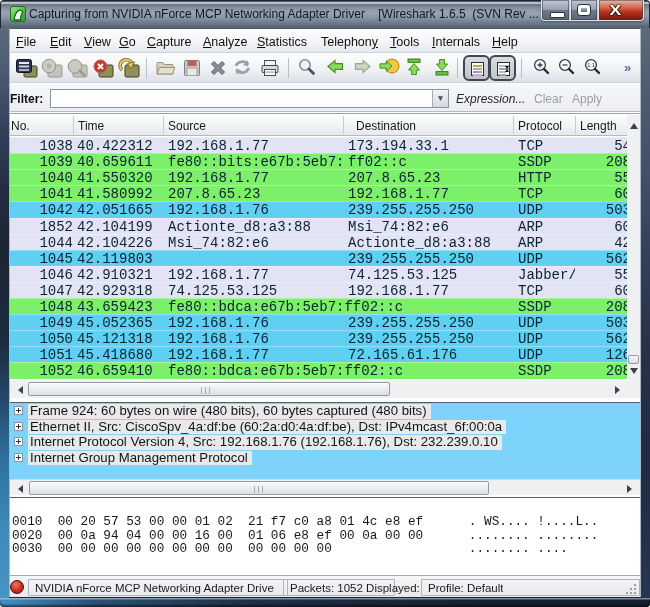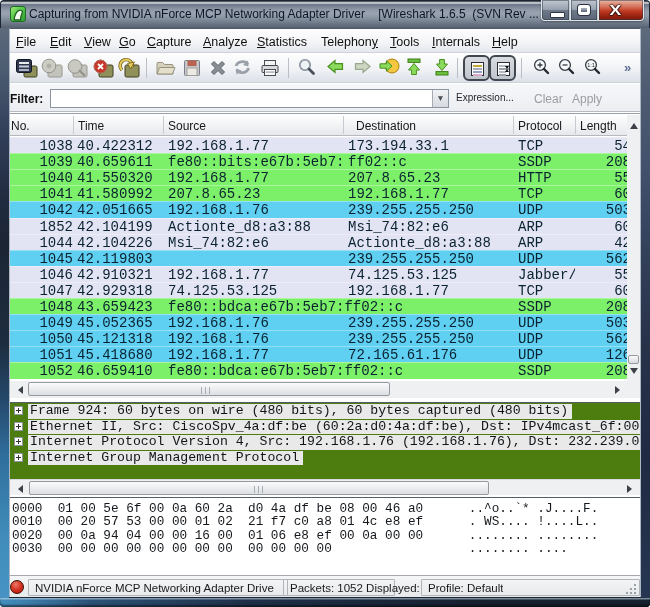--- a/index.html
+++ b/index.html
@@ -49,21 +49,21 @@
   background:linear-gradient(#fefefe 0%, #f0f2f5 55%, #dce0e8 100%);
   border-bottom:1px solid #cdd2da;}
 .tsep { position:absolute; top:4px; width:1px; height:20px; background:#b9bec7; }
 
 #filterbar { position:absolute; left:0; top:55px; width:630px; height:28px;
   background:linear-gradient(#f6f7f9 0%, #eceef2 100%);
   border-bottom:1px solid #b6bac2;}
 #filterlbl { position:absolute; left:0px; top:8px; font-size:12px; color:#101010; font-weight:bold;}
 #filterbox { position:absolute; left:40px; top:5px; width:399px; height:19px; background:#fff; border:1px solid #8a93a0; }
 #filterdrop { position:absolute; right:0px; top:0px; width:16px; height:17px; background:linear-gradient(#f2f3f5,#d5d9df); border-left:1px solid #a6acb5; color:#4a4e54; font-size:8.5px; text-align:center; line-height:17px;}
-#fexpr { position:absolute; left:446px; top:8px; font-size:10px; color:#26282c;}
+#fexpr { position:absolute; left:446px; top:8px; font-size:12px; color:#26282c;font-style:italic;}
 #fclear { position:absolute; left:524px; top:8px; font-size:12px; color:#9a9da2;}
 #fapply { position:absolute; left:562px; top:8px; font-size:12px; color:#9a9da2;}
 
 #plist { position:absolute; left:0; top:84px; width:630px; height:287px; background:#fff; border-top:1px solid #9aa0aa;}
 #phead { position:absolute; left:0; top:0; width:617px; height:22px;
   background:linear-gradient(#ffffff 0%, #f2f3f5 55%, #e6e8ec 100%);
   border-bottom:1px solid #b4b8bf; font-size:12px; color:#17181a;}
 #phead span { position:absolute; top:5px; }
 .hsep { position:absolute; top:2px; width:1px; height:18px; background:#c8ccd2;}
 #rows { position:absolute; left:0; top:23px; width:617px; height:242px; overflow:hidden;
@@ -84,22 +84,22 @@
 #vthumb { position:absolute; left:1px; top:240px; width:11px; height:9px;
   background:linear-gradient(#fafbfb,#d9dce0); border:1px solid #959aa1; border-radius:2px;}
 .arr { position:absolute; width:0; height:0; }
 
 #hscroll1 { position:absolute; left:0; top:267px; width:617px; height:17px; background:#eef0f2;}
 #corner1 { position:absolute; left:617px; top:267px; width:13px; height:17px; background:#eef0f2;}
 .hthumb { position:absolute; top:1px; height:14px;
   background:linear-gradient(#fbfbfc,#dcdfe3); border:1px solid #959aa1; border-radius:2px;}
 .grip { position:absolute; top:4px; width:1px; height:7px; background:#a8adb4;}
 
-#dpane { position:absolute; left:0; top:373px; width:630px; height:77px; background:#4d7c0f; border-top:1px solid #555d68; overflow:hidden;
-  font-family:Liberation Mono, monospace; font-size:13.2px; color:#101418;}
+#dpane { position:absolute; left:0; top:373px; width:630px; height:77px; background:#7dd3fc; border-top:1px solid #555d68; overflow:hidden;
+  font-family:Liberation Sans, sans-serif; font-size:13.2px; color:#101418;}
 .dline { position:absolute; left:18px; white-space:pre; height:14.5px; line-height:14.5px; background:#e9e9e9; padding:0 4px 0 2px;}
 .expander { position:absolute; left:4px; width:9px; height:9px; background:#fdfdfd; border:1px solid #8e949c; }
 .expander::before { content:""; position:absolute; left:1px; top:3px; width:5px; height:1px; background:#333;}
 .expander::after { content:""; position:absolute; left:3px; top:1px; width:1px; height:5px; background:#333;}
 #hscroll2 { position:absolute; left:0; top:450px; width:630px; height:16px; background:#eef0f2; border-top:1px solid #d6dade;}
 
 #hpane { position:absolute; left:0; top:468px; width:630px; height:78px; background:#fff; border-top:1px solid #555d68; overflow:hidden;
   font-family:"Liberation Mono", monospace; font-size:12.7px; color:#14181c;}
 .hline { position:absolute; left:2px; white-space:pre;}
 
@@ -468,21 +468,20 @@
       <div class="arr" style="left:8px; top:5px; border-top:4px solid transparent; border-bottom:4px solid transparent; border-right:5px solid #3c4148;"></div>
       <div class="hthumb" style="left:19px; width:460px;">
         <div class="grip" style="left:224px"></div>
           <div class="grip" style="left:228px"></div>
           <div class="grip" style="left:232px"></div>
       </div>
       <div class="arr" style="right:8px; top:5px; border-top:4px solid transparent; border-bottom:4px solid transparent; border-left:5px solid #3c4148;"></div>
     </div>
 
     <div id="hpane">
-      <div class="hline" style="top:2.5px">0000&nbsp;&nbsp;01 00 5e 6f 00 0a 60 2a&nbsp;&nbsp;d0 4a df be 08 00 46 a0&nbsp;&nbsp;&nbsp;&nbsp;&nbsp;&nbsp;..^o..`* .J....F.</div>
       <div class="hline" style="top:16.1px">0010&nbsp;&nbsp;00 20 57 53 00 00 01 02&nbsp;&nbsp;21 f7 c0 a8 01 4c e8 ef&nbsp;&nbsp;&nbsp;&nbsp;&nbsp;&nbsp;. WS.... !....L..</div>
       <div class="hline" style="top:29.7px">0020&nbsp;&nbsp;00 0a 94 04 00 00 16 00&nbsp;&nbsp;01 06 e8 ef 00 0a 00 00&nbsp;&nbsp;&nbsp;&nbsp;&nbsp;&nbsp;........ ........</div>
       <div class="hline" style="top:43.3px">0030&nbsp;&nbsp;00 00 00 00 00 00 00 00&nbsp;&nbsp;00 00 00 00&nbsp;&nbsp;&nbsp;&nbsp;&nbsp;&nbsp;&nbsp;&nbsp;&nbsp;&nbsp;&nbsp;&nbsp;&nbsp;&nbsp;&nbsp;&nbsp;&nbsp;&nbsp;........ ....</div>
     </div>
 
     <div id="sbar">
       <div id="reddot"></div>
       <div class="spanel" style="left:18px; width:260px;">
           <div>NVIDIA nForce MCP Networking Adapter Drive</div>
         </div>

